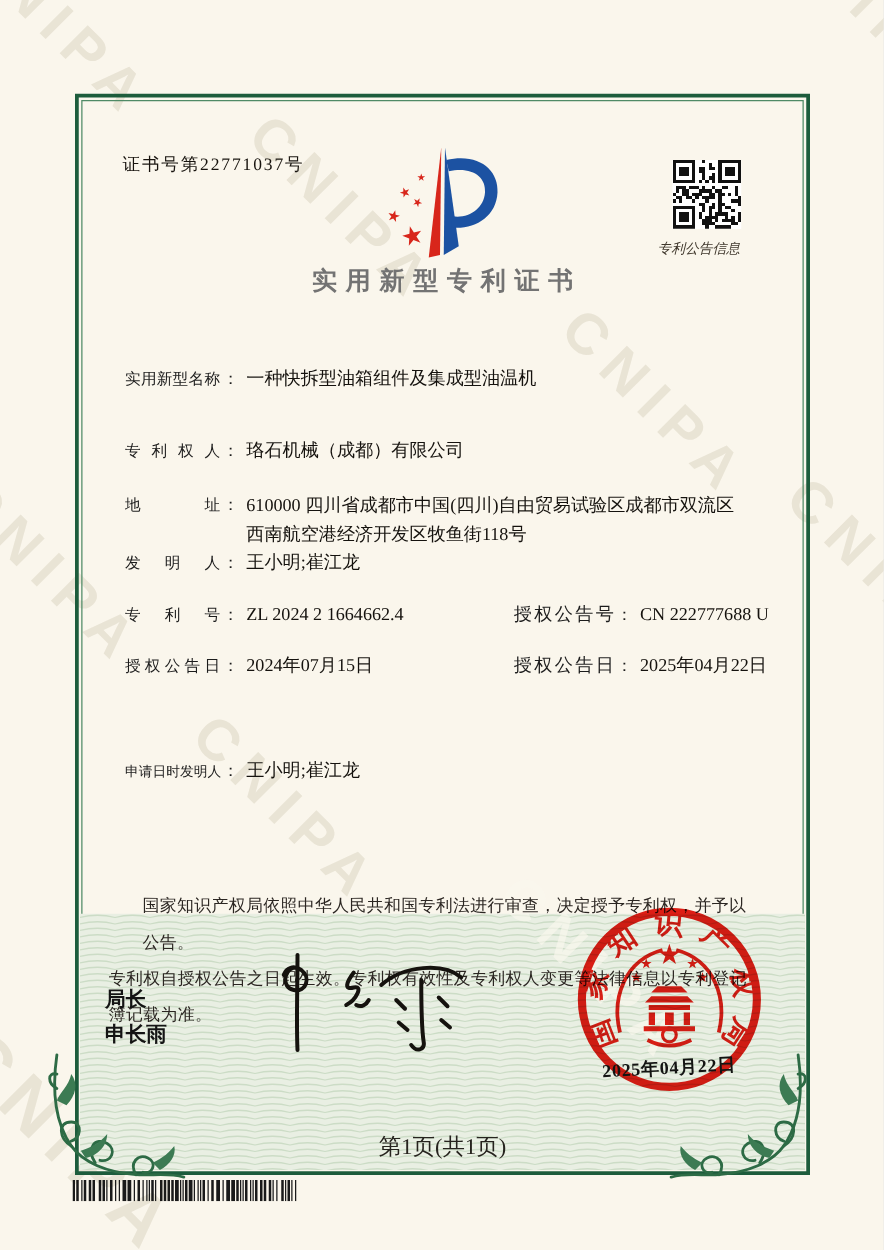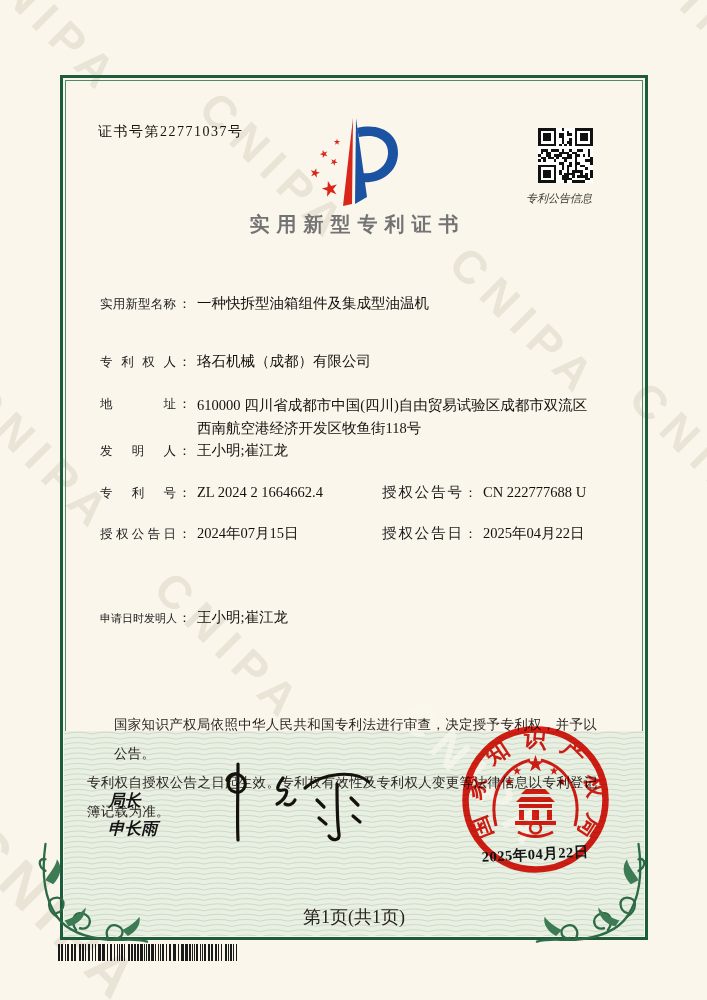--- a/index.html
+++ b/index.html
@@ -26,30 +26,30 @@
   .title{position:absolute;left:60px;top:211px;width:588px;text-align:center;
          font-size:20px;font-weight:bold;letter-spacing:7px;padding-left:7px;
          box-sizing:border-box;color:#737373;}
   
   .row{position:absolute;left:100px;white-space:nowrap;line-height:20px;}
   .row .lbl{display:inline-block;width:76px;font-size:12.5px;text-align:justify;text-align-last:justify;}
   .row .lbl.w7{font-size:11px;}
   .row .colon{font-size:13px;margin:0 6px 0 2px;}
   .row .val{font-size:14.5px;color:#15120e;}
   .rowr{left:382px;}
-  .rowr .lblr{display:inline-block;width:80px;font-size:14.5px;text-align:justify;text-align-last:justify;}
+  .rowr .lblr{display:inline-block;width:80px;font-size:14.5px;text-align:justify;text-align-last:justify;margin-left:29px;}
   .addr .val{display:inline-block;width:392px;white-space:normal;vertical-align:top;line-height:23px;}
   .addr .lbl,.addr .colon{vertical-align:top;}
   
   .statement{position:absolute;left:87px;top:672px;width:516px;font-size:13.5px;
              line-height:29px;letter-spacing:0.3px;color:#2b2622;margin-top:38px;}
   .statement .ind{padding-left:27px;}
   
-  .signer{position:absolute;left:108px;top:786px;font-family:"Liberation Sans","DejaVu Sans",sans-serif;
-          font-weight:bold;font-size:16.5px;line-height:28px;color:#141414;font-style:italic;}
+  .signer{position:absolute;left:84px;top:786px;font-family:"Liberation Sans","DejaVu Sans",sans-serif;
+          font-weight:bold;font-size:16.5px;line-height:28px;color:#141414;}
   .signature{position:absolute;left:205px;top:760px;}
   
   .seal{position:absolute;left:458px;top:722px;mix-blend-mode:multiply;opacity:0.97;}
   
   .pageno{position:absolute;left:60px;top:905px;width:588px;text-align:center;
           font-size:18px;color:#26231e;}
   .barcode{position:absolute;left:58px;top:944px;width:182px;height:17px;}
   .flourish{position:absolute;width:115px;height:115px;}
   .flourish.bl{left:34px;top:842px;}
   .flourish.br{left:535px;top:842px;transform:scaleX(-1);}

